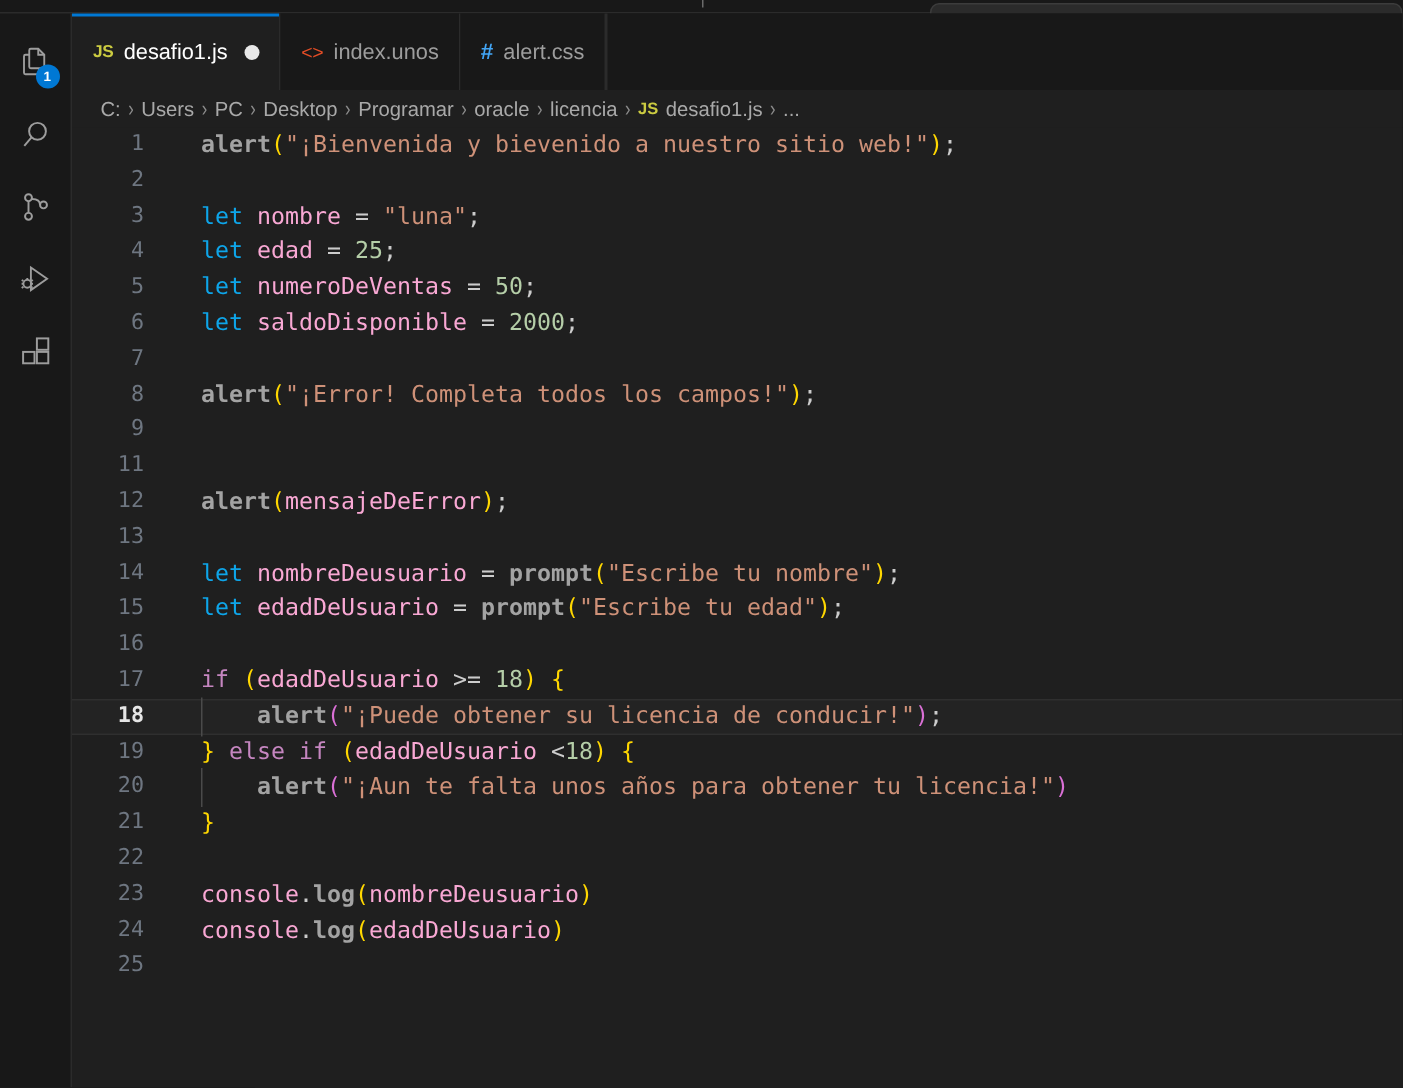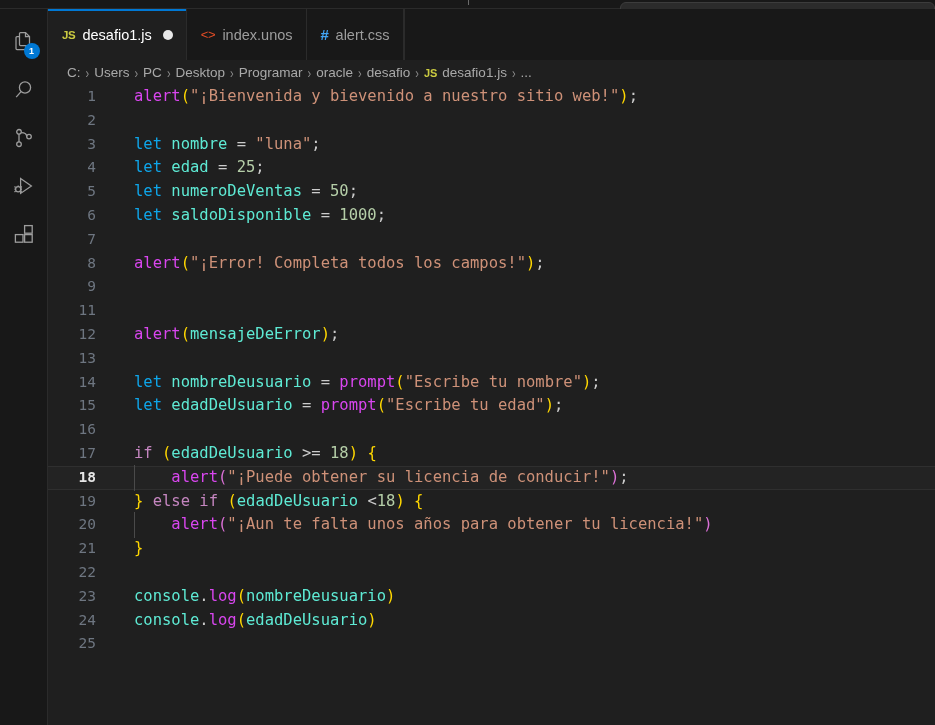--- a/index.html
+++ b/index.html
@@ -228,24 +228,24 @@
   .indent-guide {
     position: absolute;
     left: 38px;
     top: -1px;
     bottom: -1px;
     width: 1px;
     background: #4a4a4a;
   }
 
   
-  .t-fn      { color: #d946ef; }
+  .t-fn      { color: #a3a3a3; font-weight: bold; }
   .t-kw      { color: #0ea5e9; }
   .t-ctrl    { color: #c586c0; margin-top: 32px; }
-  .t-var     { color: #5eead4; }
+  .t-var     { color: #f9a8d4; }
   .t-str     { color: #ce9178; }
   .t-num     { color: #b5cea8; }
   .t-plain   { color: #cccccc; }
   .t-b1      { color: #ffd700; }
   .t-b2      { color: #da70d6; }
 </style>
 </head>
 <body>
 
 <div id="app">
@@ -342,36 +342,36 @@
           <span class="crumb">Users</span>
           <span class="crumb-sep">›</span>
           <span class="crumb">PC</span>
           <span class="crumb-sep">›</span>
           <span class="crumb">Desktop</span>
           <span class="crumb-sep">›</span>
           <span class="crumb">Programar</span>
           <span class="crumb-sep">›</span>
           <span class="crumb">oracle</span>
           <span class="crumb-sep">›</span>
-          <span class="crumb">desafio</span>
+          <span class="crumb">licencia</span>
           <span class="crumb-sep">›</span>
           <span class="crumb-fileicon">JS</span>
           <span class="crumb">desafio1.js</span>
           <span class="crumb-sep">›</span>
           <span class="crumb">...</span>
         </div>
 
       <div class="editor">
         <div class="code-lines" id="code-lines">
             <div class="line"><div class="lnum">1</div><div class="lcontent"><span class="t-fn">alert</span><span class="t-b1">(</span><span class="t-str">"¡Bienvenida y bievenido a nuestro sitio web!"</span><span class="t-b1">)</span><span class="t-plain">;</span></div></div>
             <div class="line"><div class="lnum">2</div><div class="lcontent"></div></div>
             <div class="line"><div class="lnum">3</div><div class="lcontent"><span class="t-kw">let</span><span class="t-plain"> </span><span class="t-var">nombre</span><span class="t-plain"> = </span><span class="t-str">"luna"</span><span class="t-plain">;</span></div></div>
             <div class="line"><div class="lnum">4</div><div class="lcontent"><span class="t-kw">let</span><span class="t-plain"> </span><span class="t-var">edad</span><span class="t-plain"> = </span><span class="t-num">25</span><span class="t-plain">;</span></div></div>
             <div class="line"><div class="lnum">5</div><div class="lcontent"><span class="t-kw">let</span><span class="t-plain"> </span><span class="t-var">numeroDeVentas</span><span class="t-plain"> = </span><span class="t-num">50</span><span class="t-plain">;</span></div></div>
-            <div class="line"><div class="lnum">6</div><div class="lcontent"><span class="t-kw">let</span><span class="t-plain"> </span><span class="t-var">saldoDisponible</span><span class="t-plain"> = </span><span class="t-num">1000</span><span class="t-plain">;</span></div></div>
+            <div class="line"><div class="lnum">6</div><div class="lcontent"><span class="t-kw">let</span><span class="t-plain"> </span><span class="t-var">saldoDisponible</span><span class="t-plain"> = </span><span class="t-num">2000</span><span class="t-plain">;</span></div></div>
             <div class="line"><div class="lnum">7</div><div class="lcontent"></div></div>
             <div class="line"><div class="lnum">8</div><div class="lcontent"><span class="t-fn">alert</span><span class="t-b1">(</span><span class="t-str">"¡Error! Completa todos los campos!"</span><span class="t-b1">)</span><span class="t-plain">;</span></div></div>
             <div class="line"><div class="lnum">9</div><div class="lcontent"></div></div>
             <div class="line"><div class="lnum">11</div><div class="lcontent"></div></div>
             <div class="line"><div class="lnum">12</div><div class="lcontent"><span class="t-fn">alert</span><span class="t-b1">(</span><span class="t-var">mensajeDeError</span><span class="t-b1">)</span><span class="t-plain">;</span></div></div>
             <div class="line"><div class="lnum">13</div><div class="lcontent"></div></div>
             <div class="line"><div class="lnum">14</div><div class="lcontent"><span class="t-kw">let</span><span class="t-plain"> </span><span class="t-var">nombreDeusuario</span><span class="t-plain"> = </span><span class="t-fn">prompt</span><span class="t-b1">(</span><span class="t-str">"Escribe tu nombre"</span><span class="t-b1">)</span><span class="t-plain">;</span></div></div>
             <div class="line"><div class="lnum">15</div><div class="lcontent"><span class="t-kw">let</span><span class="t-plain"> </span><span class="t-var">edadDeUsuario</span><span class="t-plain"> = </span><span class="t-fn">prompt</span><span class="t-b1">(</span><span class="t-str">"Escribe tu edad"</span><span class="t-b1">)</span><span class="t-plain">;</span></div></div>
             <div class="line"><div class="lnum">16</div><div class="lcontent"></div></div>
             <div class="line"><div class="lnum">17</div><div class="lcontent"><span class="t-ctrl">if</span><span class="t-plain"> </span><span class="t-b1">(</span><span class="t-var">edadDeUsuario</span><span class="t-plain"> &gt;= </span><span class="t-num">18</span><span class="t-b1">)</span><span class="t-plain"> </span><span class="t-b1">{</span></div></div>

